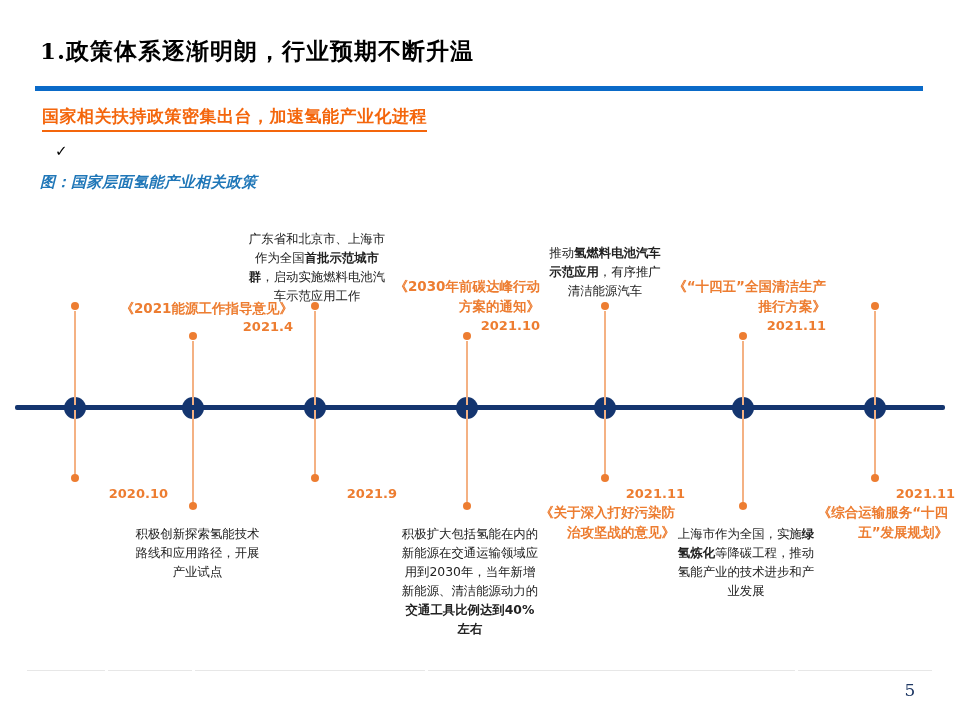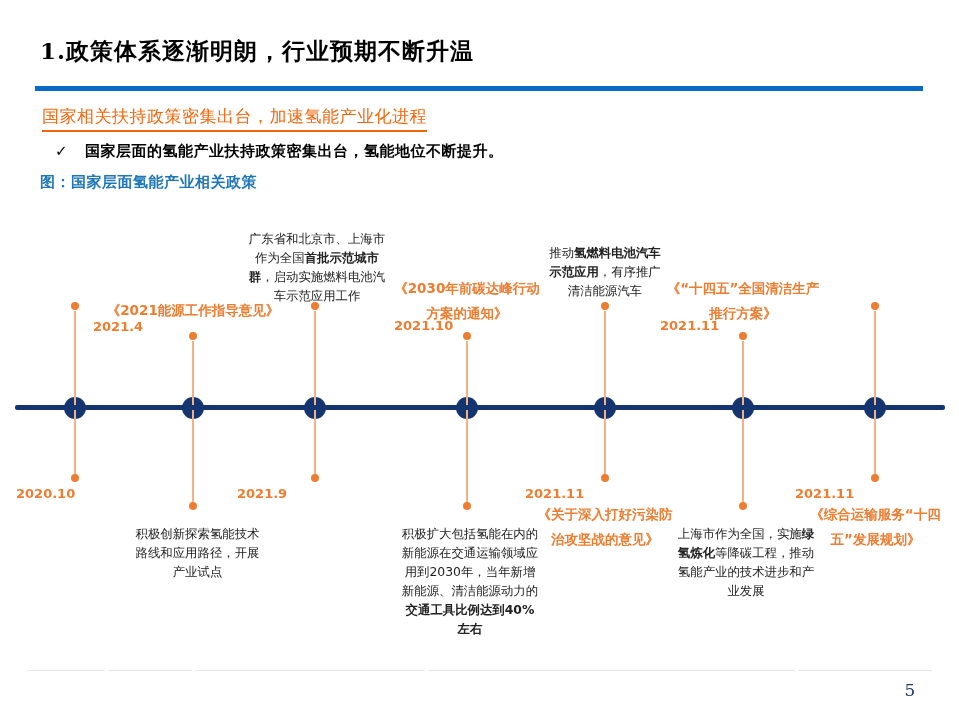--- a/index.html
+++ b/index.html
@@ -8,68 +8,67 @@
     font-family:"DejaVu Sans",sans-serif;color:#1a1a1a;
   }
   .abs{position:absolute;}
   
   .page-title{
     left:40px;top:36px;font-family:"DejaVu Serif","Liberation Serif",serif;
     font-size:23px;font-weight:bold;color:#000;letter-spacing:1px;
   }
   .title-bar{left:35px;top:86px;width:888px;height:5px;background:#0A6AC8;}
   .subtitle{
-    left:42px;top:105px;font-size:17px;font-weight:normal;color:#F4660C;
+    left:42px;top:105px;font-size:17px;font-weight:bold;color:#F4660C;
     border-bottom:2px solid #F4660C;padding-bottom:2px;letter-spacing:0.5px;
   }
   .bullet-check{left:55px;top:142px;font-size:15px;font-weight:bold;color:#000;}
   .bullet-text{left:85px;top:142px;font-size:15px;font-weight:bold;color:#000;letter-spacing:0.5px;}
-  .fig-caption{left:40px;top:173px;font-size:15px;font-weight:bold;color:#2077B8;letter-spacing:0.5px;}
+  .fig-caption{left:40px;top:173px;font-size:15px;font-weight:bold;color:#2077B8;letter-spacing:0.5px;font-style:italic;}
   
   .axis{left:15px;top:405px;width:930px;height:5px;background:#14356F;border-radius:2px;}
   .ndot{width:22px;height:22px;border-radius:50%;background:#14356F;top:397px;}
   .stem{width:2px;background:#F4B183;}
   .sdot{width:8px;height:8px;border-radius:50%;background:#ED7D31;}
   .desc{font-size:12.4px;line-height:19px;text-align:center;color:#222;}
-  .ptitle{font-size:13.5px;line-height:25px;font-weight:bold;color:#ED7D31;text-align:center;}
-  .pdate{font-size:13px;font-weight:bold;color:#ED7D31;text-align:left;font-family:"DejaVu Sans",sans-serif;}
+  .ptitle{font-size:13.5px;line-height:20px;font-weight:bold;color:#ED7D31;text-align:right;}
+  .pdate{font-size:13px;font-weight:bold;color:#ED7D31;text-align:right;font-family:"DejaVu Sans",sans-serif;}
   
   .fseg{top:670px;height:1px;background:#e7e7e7;}
   .page-num{
     left:895px;top:680px;width:30px;text-align:center;
     font-family:"DejaVu Serif","Liberation Serif",serif;font-size:17px;color:#1F3864;
   }
 </style>
 </head>
 <body>
 
 <div class="slide">
 
   <div class="abs page-title">1.政策体系逐渐明朗，行业预期不断升温</div>
   <div class="abs title-bar"></div>
   <div class="abs subtitle">国家相关扶持政策密集出台，加速氢能产业化进程</div>
   <div class="abs bullet-check">✓</div>
-  <div class="abs bullet-text">国家层面的氢能产业扶持政策密集出台，氢能地位不断提升。</div>
   <div class="abs fig-caption">图：国家层面氢能产业相关政策</div>
 
   <div class="abs axis"></div>
 
   <div class="abs ndot" style="left:64px"></div>
   <div class="abs ndot" style="left:182px"></div>
   <div class="abs ndot" style="left:304px"></div>
   <div class="abs ndot" style="left:456px"></div>
   <div class="abs ndot" style="left:594px"></div>
   <div class="abs ndot" style="left:732px"></div>
   <div class="abs ndot" style="left:864px"></div>
 
   <div class="abs sdot" style="left:71px;top:302px"></div>
   <div class="abs stem" style="left:74px;top:311px;height:94px"></div>
   <div class="abs stem" style="left:74px;top:410px;height:68px"></div>
   <div class="abs sdot" style="left:71px;top:474px"></div>
-  <div class="abs pdate" style="left:16px;top:486px;width:160px">2020.10</div>
+  <div class="abs pdate" style="left:8px;top:486px;width:160px">2020.10</div>
 
   <div class="abs ptitle" style="left:93px;top:298px;width:200px">《2021能源工作指导意见》</div>
   <div class="abs pdate" style="left:93px;top:319px;width:200px">2021.4</div>
   <div class="abs sdot" style="left:189px;top:332px"></div>
   <div class="abs stem" style="left:192px;top:341px;height:64px"></div>
   <div class="abs stem" style="left:192px;top:410px;height:95px"></div>
   <div class="abs sdot" style="left:189px;top:502px"></div>
   <div class="abs desc" style="left:130px;top:524px;width:135px"><span>积极创新探索氢能技术路线和应用路径，开展产业试点</span></div>
 
   <div class="abs desc" style="left:244px;top:229px;width:146px"><span>广东省和北京市、上海市作为全国</span><span style="font-weight: bold;">首批示范城市群</span><span>，启动实施燃料电池汽车示范应用工作</span></div>

